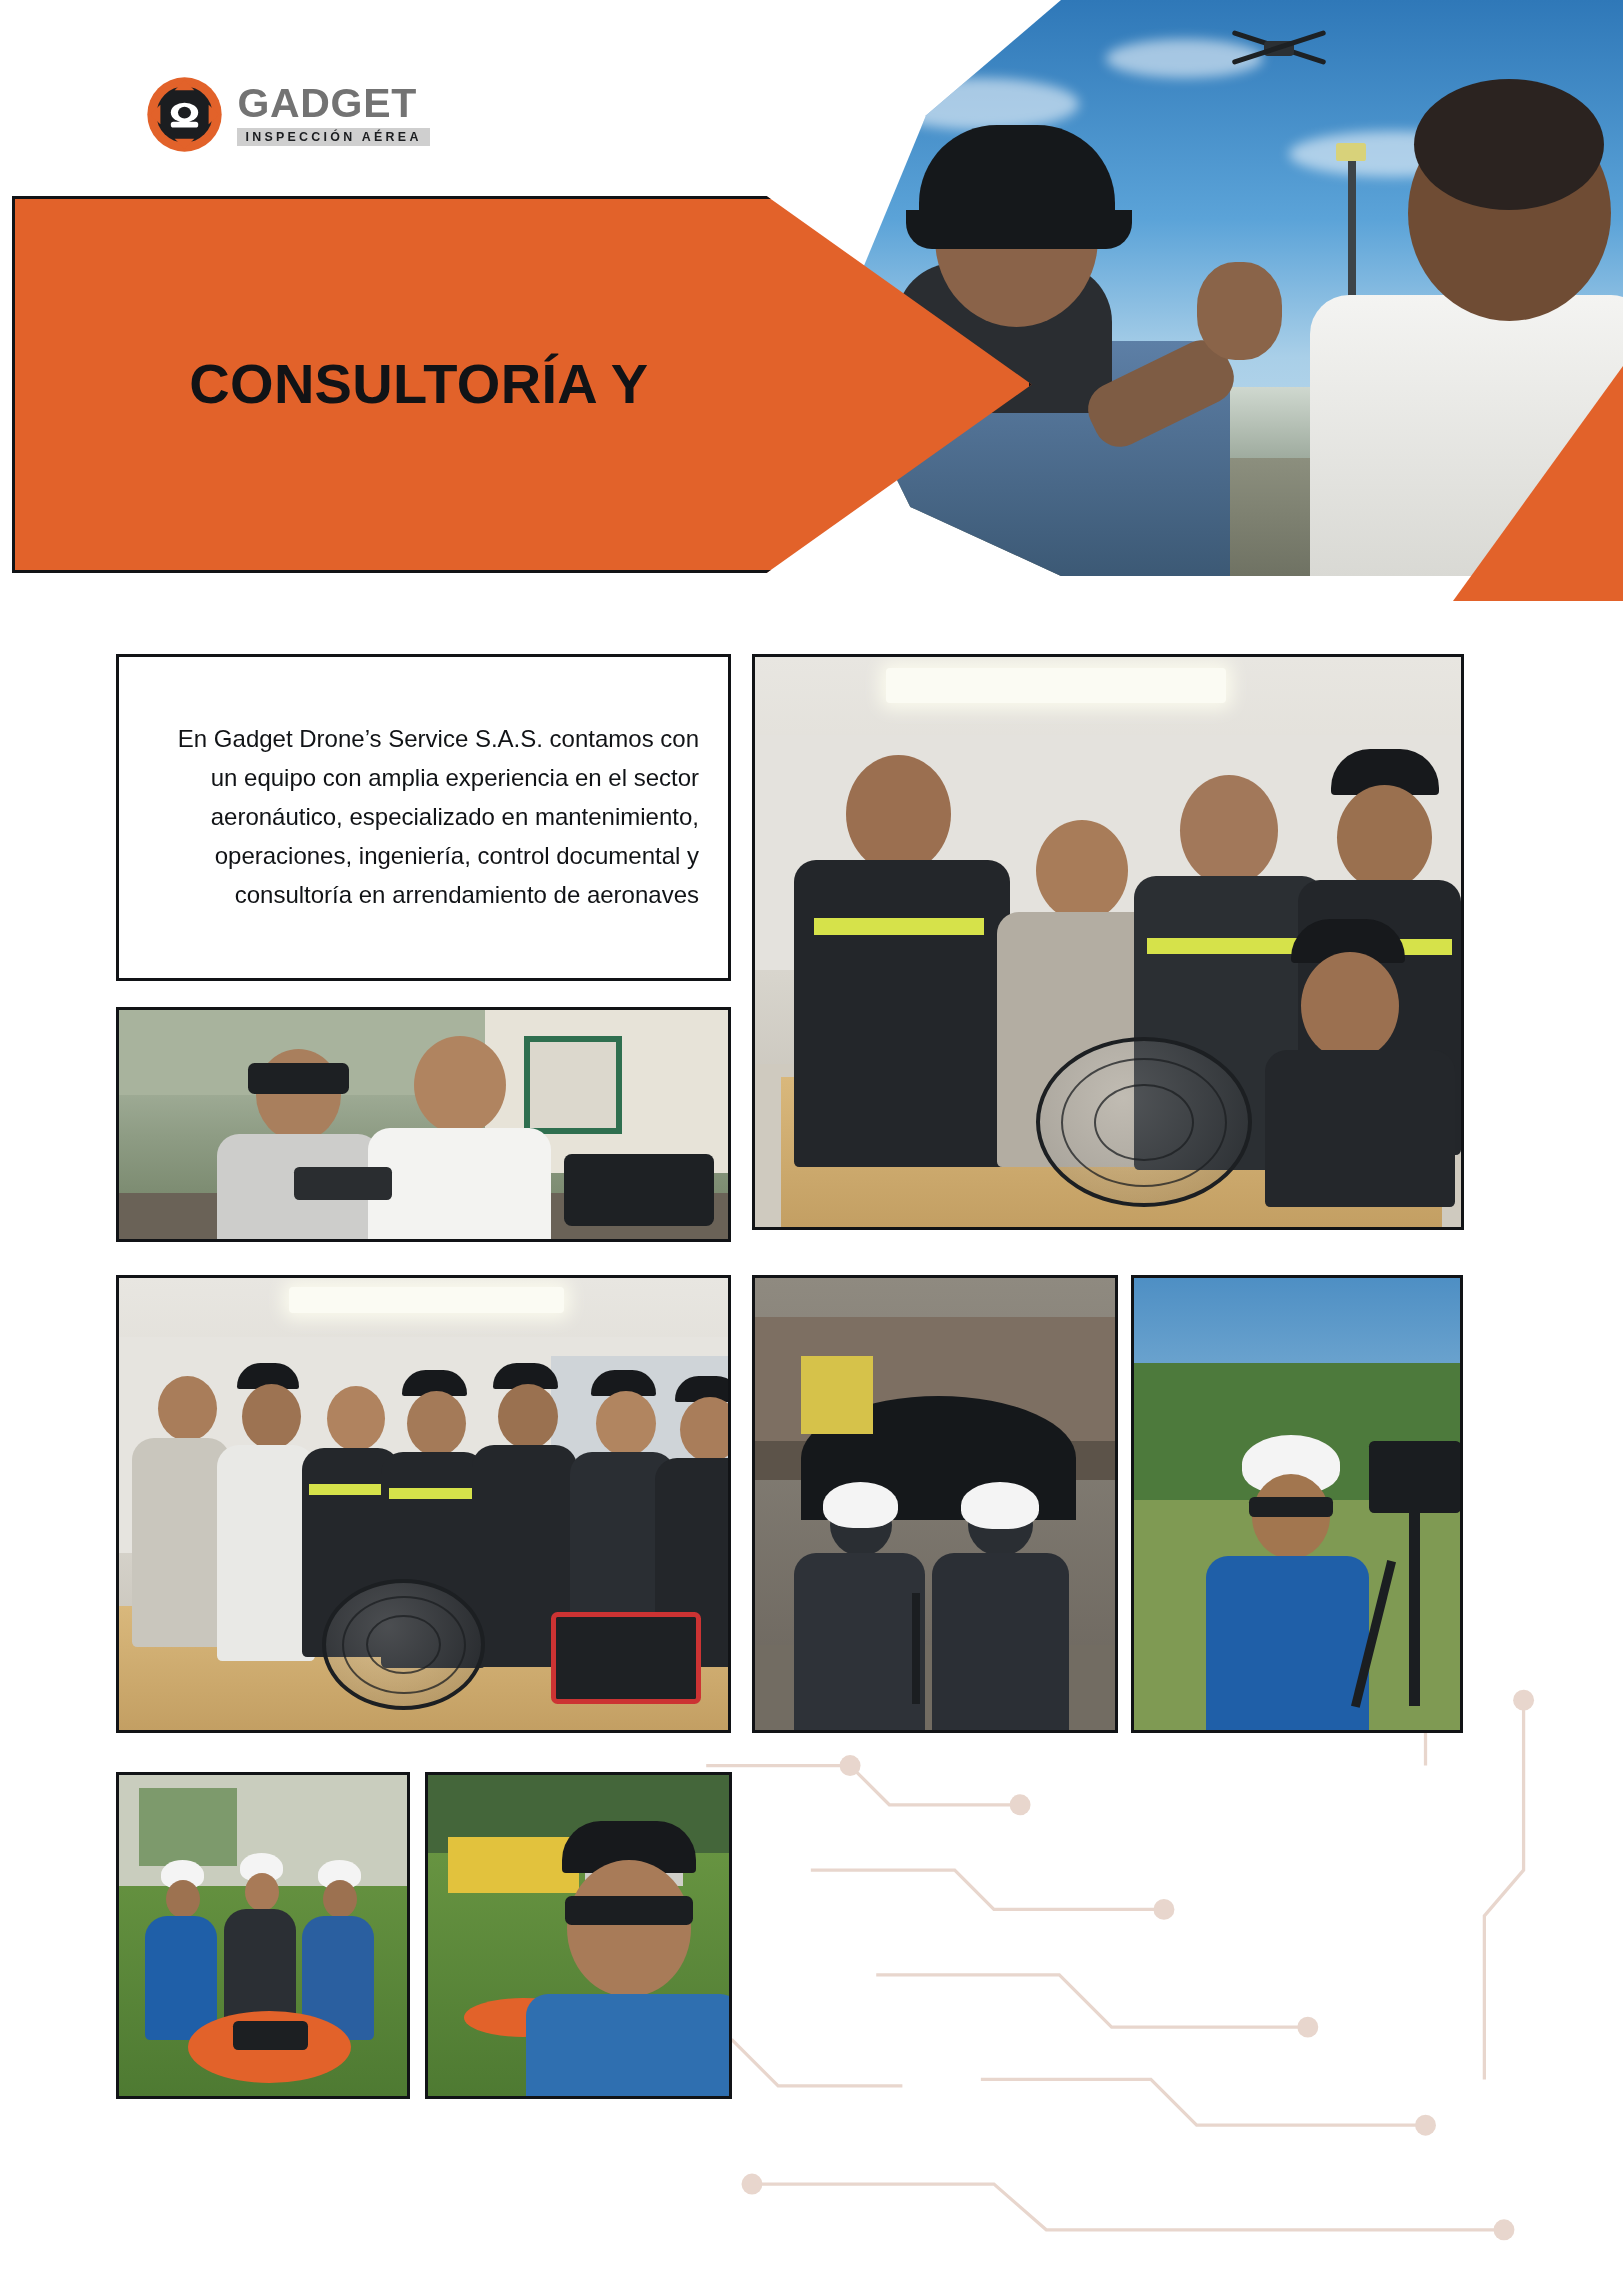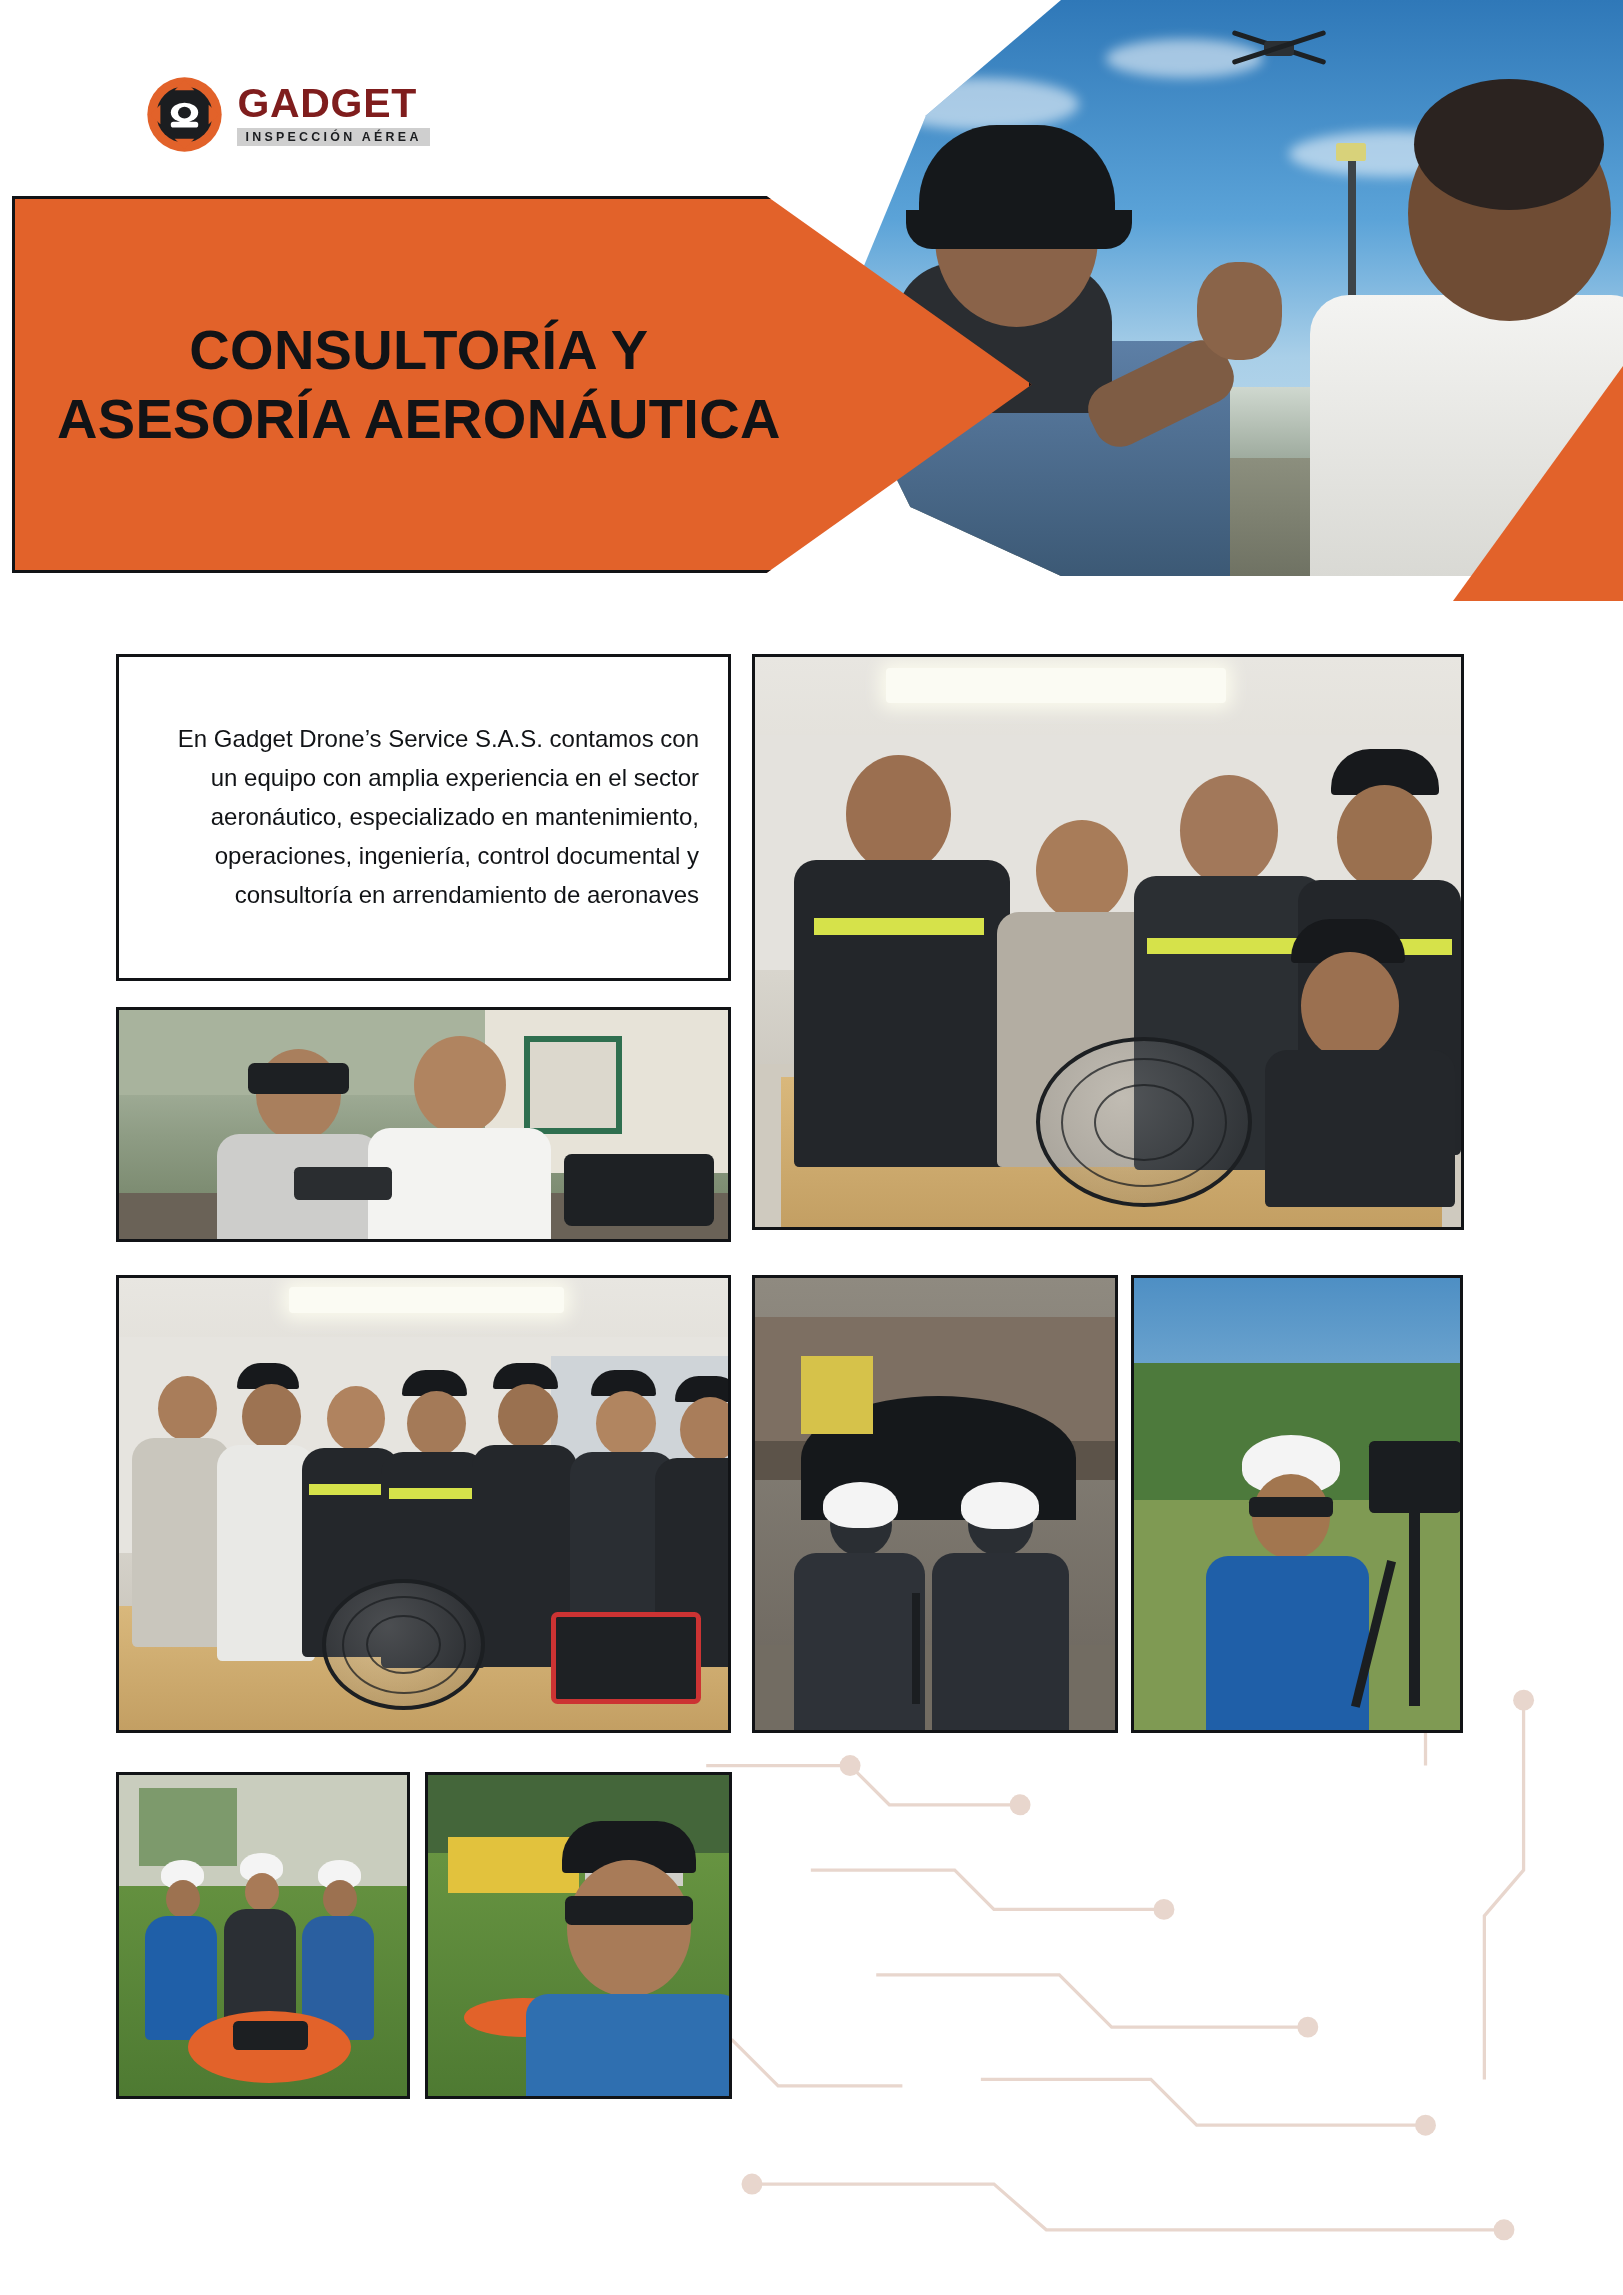--- a/index.html
+++ b/index.html
@@ -208,21 +208,21 @@
   }
   .logo-text-block {
     display: flex;
     flex-direction: column;
     justify-content: center;
   }
   .logo-word {
     font-size: 41px;
     font-weight: 800;
     letter-spacing: 0.7px;
-    color: #7f1d1d;
+    color: #737373;
     line-height: 1;
   }
   .logo-sub {
     margin-top: 3.9px;
     font-size: 12.4px;
     font-weight: 700;
     letter-spacing: 3.3px;
     color: #1b1d20;
     text-align: center;
     background: #cfcfcf;
@@ -385,21 +385,20 @@
         <div class="hero-head" style="right:19.6px; bottom:366px; width:190px; height:131px; background:#2b2320;"></div>
       </div>
     </div>
 
     <div class="orange-wedge"></div>
 
     <div class="banner">
       <div class="banner-shape"></div>
       <div class="banner-title">
         <span>CONSULTORÍA Y</span>
-        <span>ASESORÍA AERONÁUTICA</span>
       </div>
     </div>
 
     <div class="logo">
       <div class="logo-mark">
         <svg viewBox="0 0 118 118" width="77" height="77">
           <circle cx="59" cy="59" r="57" fill="#e2622a"></circle>
           <circle cx="59" cy="59" r="43" fill="#1b1d20"></circle>
           <g fill="#e2622a">
             <path d="M59 6 L74 22 L44 22 Z"></path>

